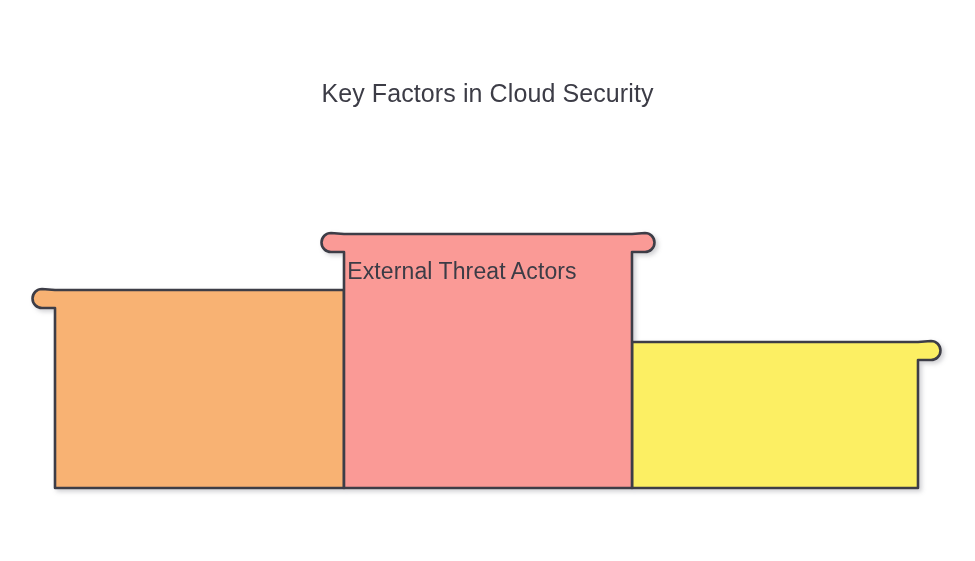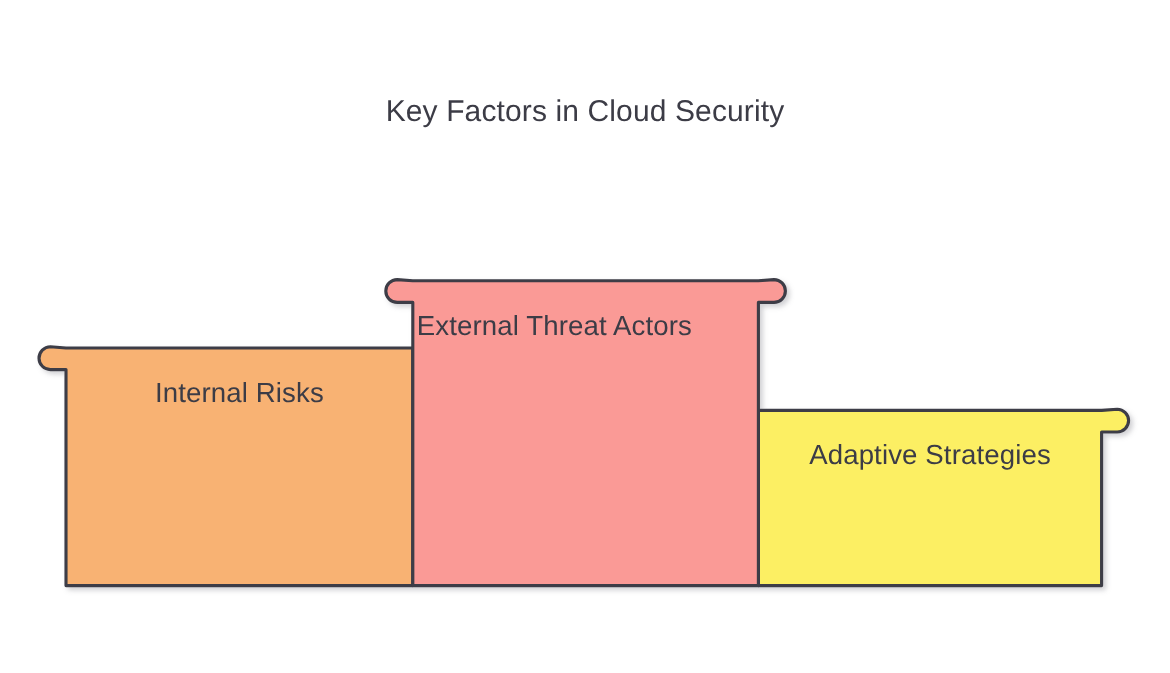--- a/index.html
+++ b/index.html
@@ -104,19 +104,17 @@
              L 918 488 L 632 488 Z" stroke="#3c3c46"></path>
 
         <path class="bar-shape" fill="#fa9a96" d="M 344 234 L 632 234 L 645 233
              A 9 9 0 0 1 645 252 L 632 252
              L 632 488 L 344 488 L 344 252
              L 331 252 A 9 9 0 0 1 331 233 L 344 234 Z" stroke="#3c3c46"></path>
       </g>
     </svg>
   </div>
 
-  <div class="bar-label" id="label-internal-risks" style="left: 55px; width: 289px; top: 310px; color: rgb(60, 60, 70);">Internal Risks</div>
 
   <div class="bar-label" id="label-external-threat-actors" style="left: 344px; width: 236px; top: 254px; color: rgb(60, 60, 70);">External Threat Actors</div>
 
-  <div class="bar-label" id="label-adaptive-strategies" style="left: 632px; width: 286px; top: 362px; color: rgb(60, 60, 70);">Adaptive Strategies</div>
 
 </div>
 
 </body></html>

